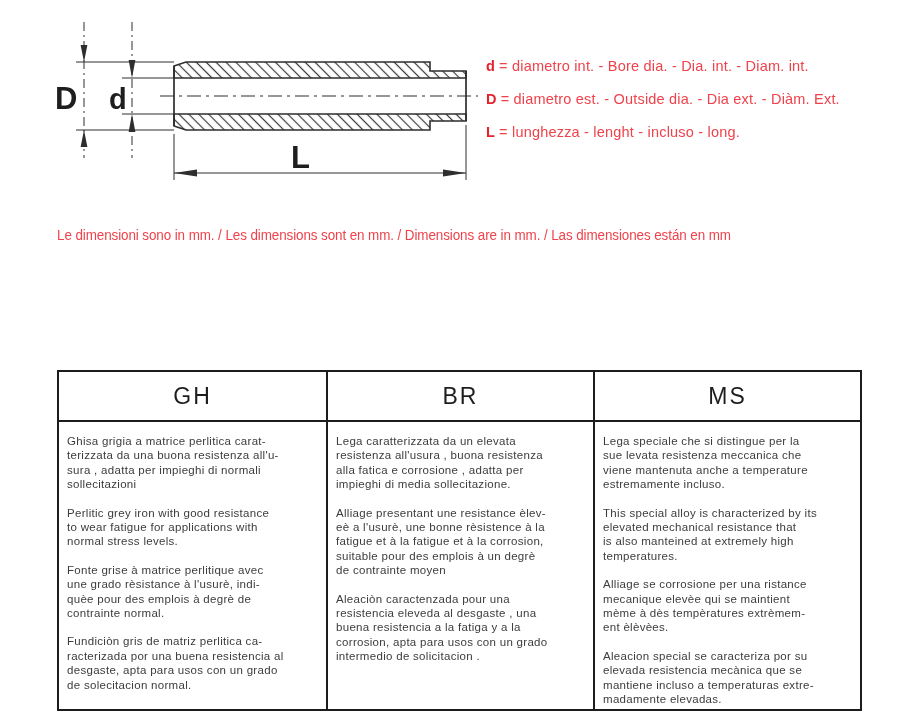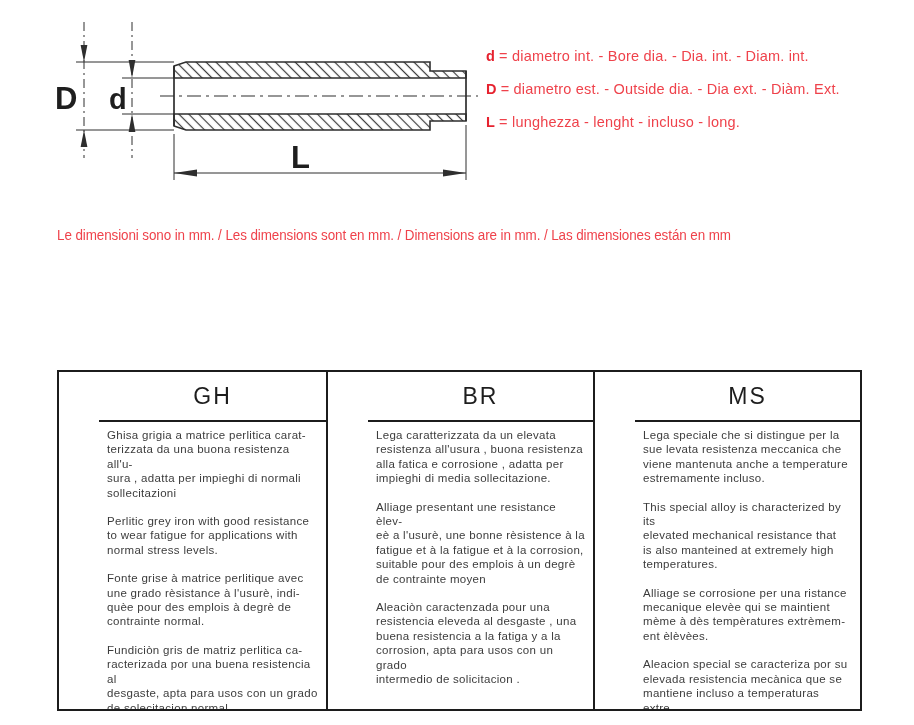--- a/index.html
+++ b/index.html
@@ -16,47 +16,47 @@
   
   .drawing{position:absolute;left:48px;top:8px;width:440px;height:205px;}
   .outline{stroke:var(--ink);stroke-width:1.7;fill:none;}
   .hatched{stroke:var(--ink);stroke-width:1.6;}
   .thin{stroke:var(--ink);stroke-width:1;fill:none;}
   .dashdot{stroke:var(--ink);stroke-width:1;fill:none;stroke-dasharray:9 4 2 4;}
   .centerline{stroke:var(--ink);stroke-width:1.2;fill:none;stroke-dasharray:14 5 3 5;}
   .arrow{fill:var(--ink);stroke:none;}
   .dimlabel{font-family:"Liberation Sans",sans-serif;font-weight:bold;fill:#1e1e1e;}
   
-  .legend{position:absolute;left:486px;top:49px;width:424px;}
+  .legend{position:absolute;left:486px;top:59px;width:424px;}
   .legend-item{color:var(--accent_red);font-size:14.5px;line-height:15px;margin-bottom:18px;letter-spacing:.2px;}
   .legend-item .sym{color:var(--accent_red_strong);font-weight:bold;margin-right:4px;}
   
   .note{
     position:absolute;left:57px;top:227px;width:830px;
     color:var(--accent_red);font-size:14px;letter-spacing:-0.1px;
     transform:scaleX(.96);transform-origin:left center;white-space:nowrap;
   }
   
   .datasheet-table{
     position:absolute;left:57px;top:370px;width:805px;height:341px;
     display:grid;grid-template-columns:1fr 1fr 1fr;
     border:2px solid var(--table_border);background:#fff;
   }
-  .col{overflow:hidden;padding-left:40px;}
+  .col{overflow:hidden;}
   .col + .col{border-left:2px solid var(--table_border);}
   .th{
     height:50px;border-bottom:2px solid var(--table_border);
     display:flex;align-items:center;justify-content:center;
     font-size:23px;letter-spacing:2px;color:#1d1d1d;font-weight:400;
   }
   .td{padding:6px 8px 0 8px;}
   .td p{
     white-space:pre-line;
     font-size:11.5px;line-height:14.4px;letter-spacing:.3px;
-    color:var(--body_text);margin:0 0 14px 0;
+    color:var(--body_text);margin:6px 0 14px 0;
   }
 </style>
 </head>
 <body>
 
 <svg class="drawing" viewBox="0 0 440 205">
   <defs>
     <pattern id="hatch" width="7" height="7" patternUnits="userSpaceOnUse" patternTransform="rotate(-45)">
       <line x1="3.5" y1="0" x2="3.5" y2="7" stroke="#3a3a3a" stroke-width="1.2"></line>
     </pattern>

